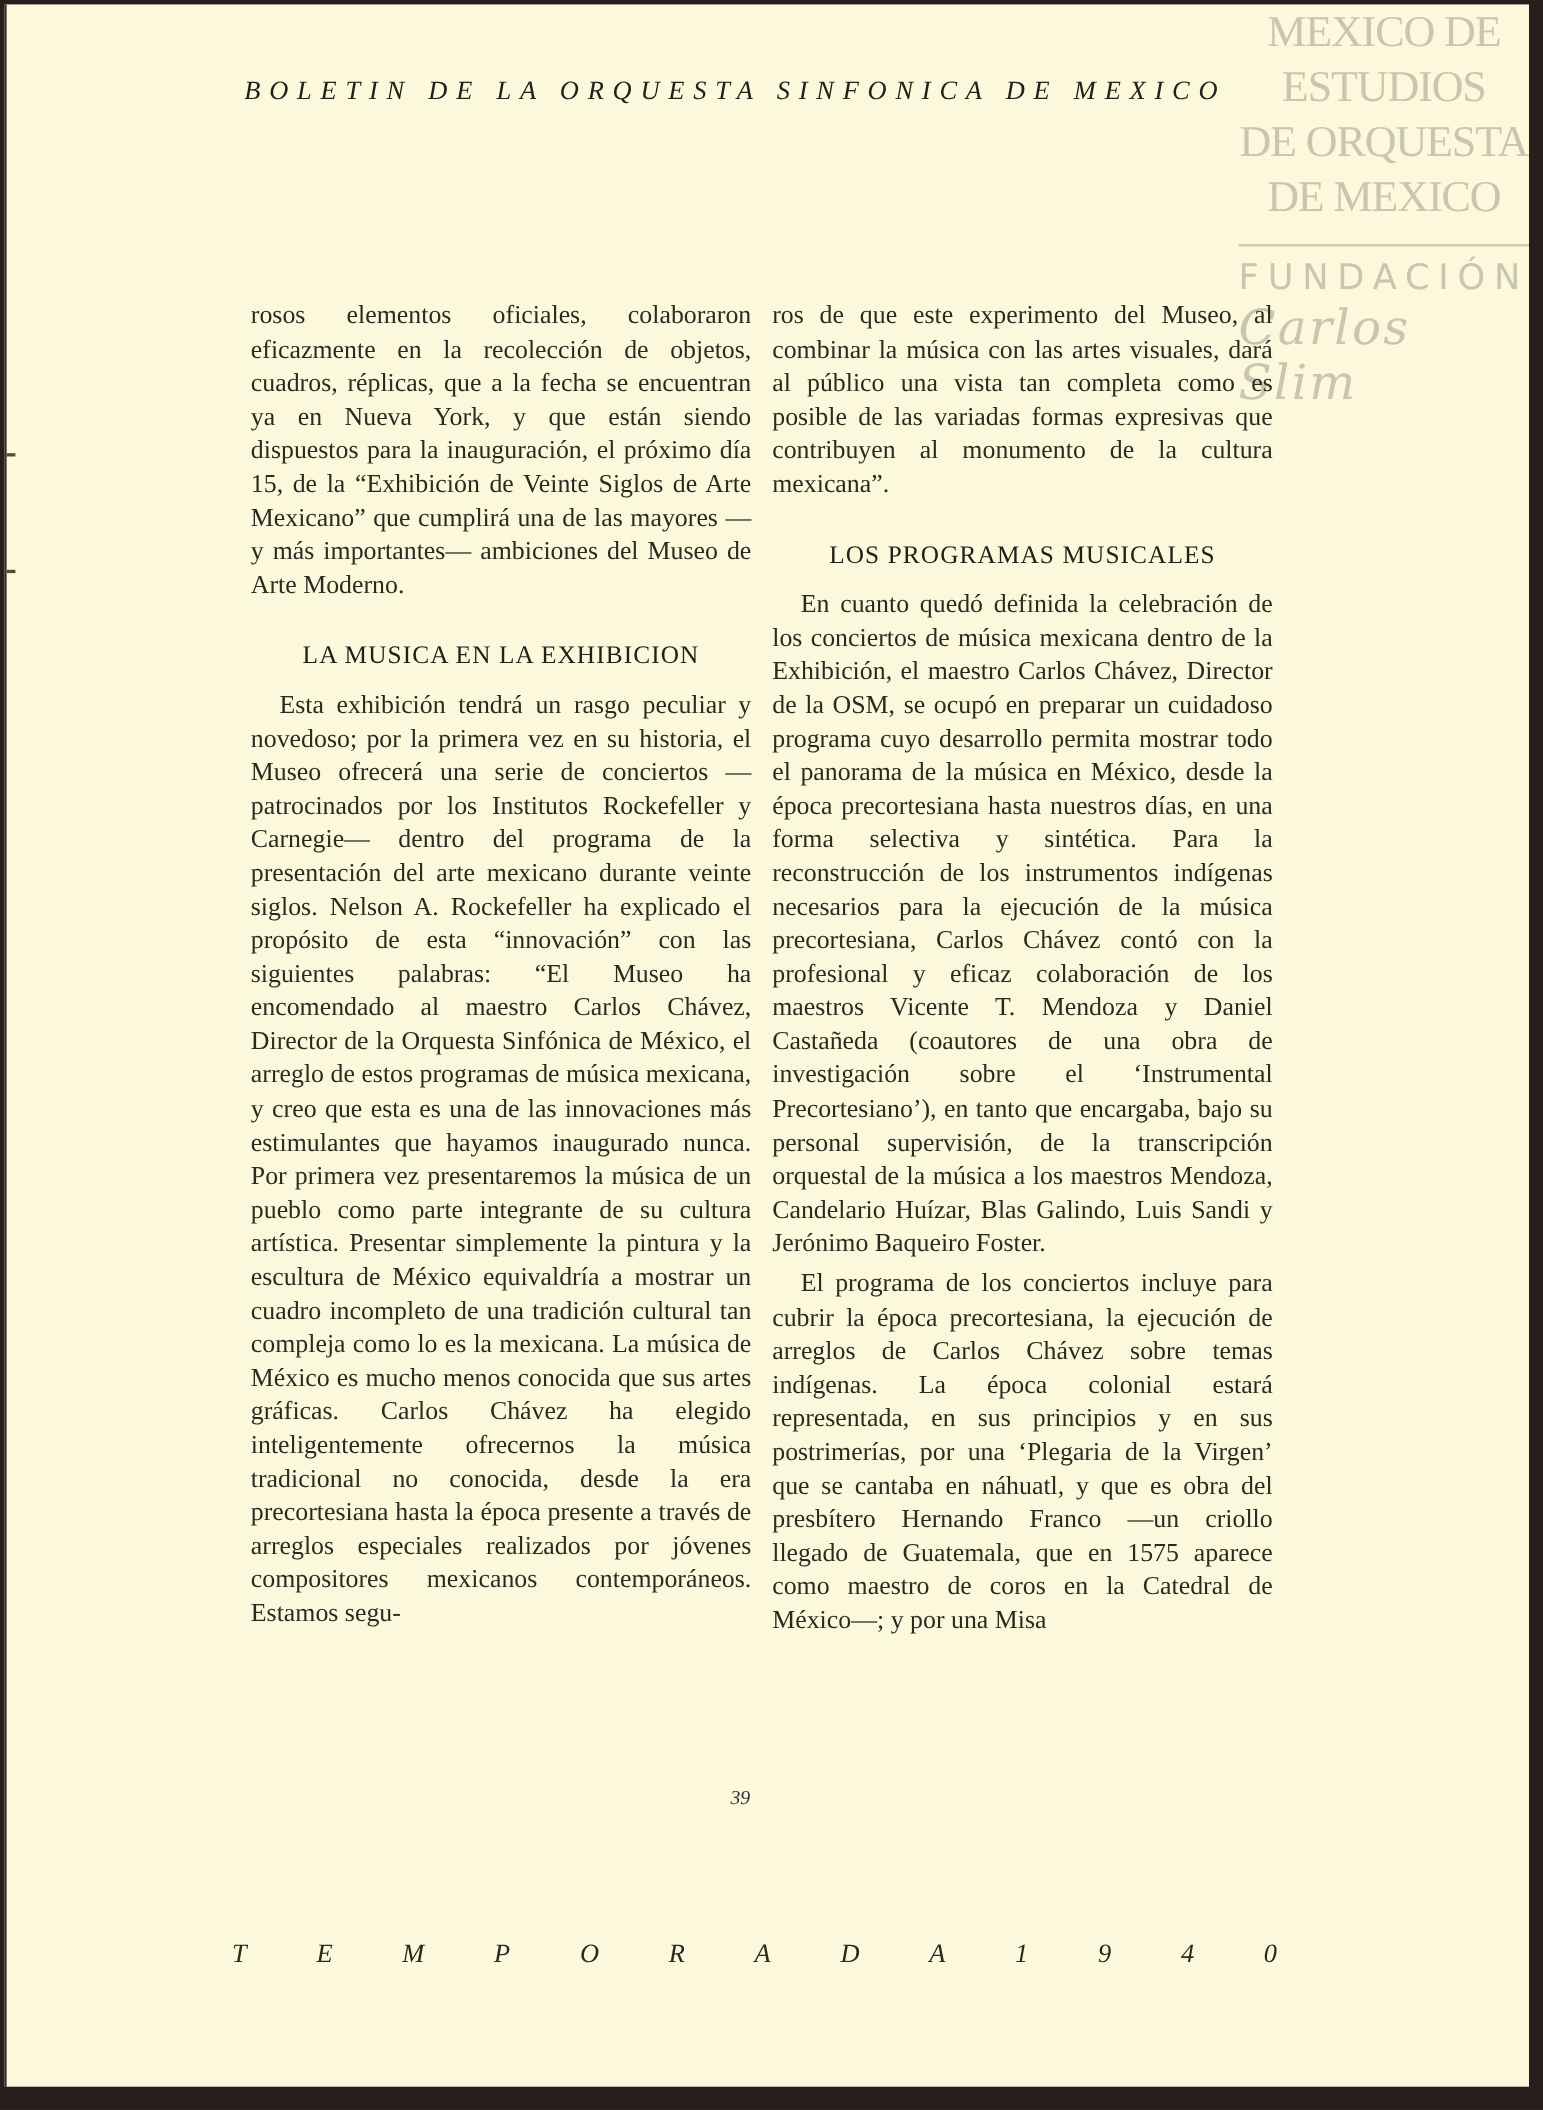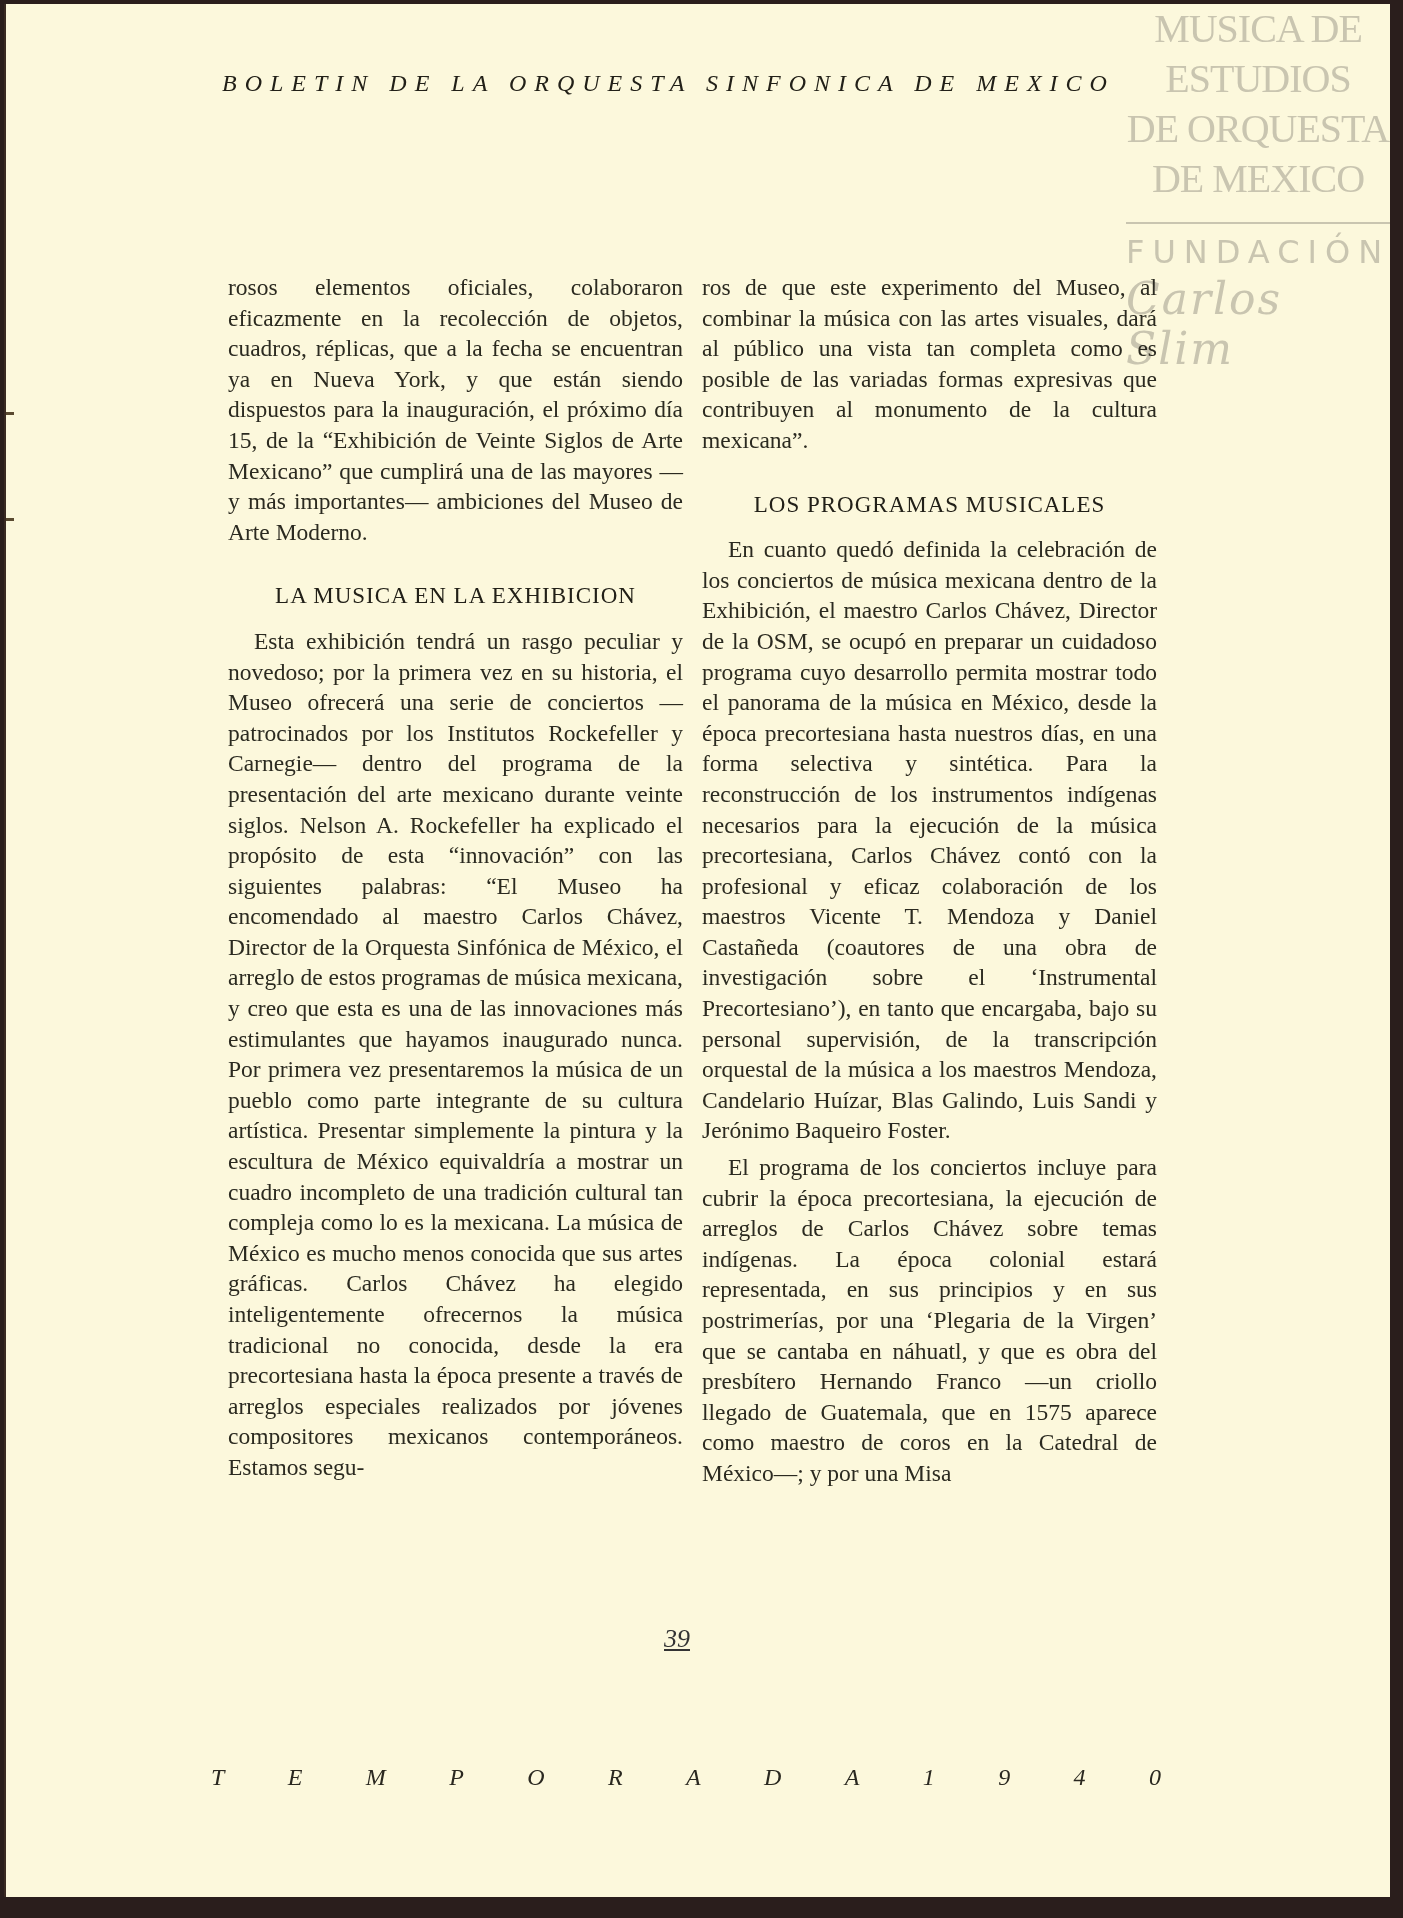--- a/index.html
+++ b/index.html
@@ -93,23 +93,22 @@
       letter-spacing: 1px;
       text-align: center;
       margin: 34px 0 14px 0;
       color: #222018;
     }
     .page-number {
       position: absolute;
       left: 658px;
       top: 1620px;
       font-style: italic;
-      font-size: 26px;
+      font-size: 18px;
       color: #333;
-      text-decoration: underline;
     }
     .footer {
       position: absolute;
       left: 205px;
       top: 1760px;
       width: 950px;
       display: flex;
       justify-content: space-between;
       font-style: italic;
       font-size: 24px;
@@ -119,21 +118,21 @@
 </head>
 <body>
 
 <div class="page">
   <span class="edge-mark" style="top:408px"></span>
   <span class="edge-mark" style="top:514px"></span>
 
   <div class="running-head">BOLETIN DE LA ORQUESTA SINFONICA DE MEXICO</div>
 
   <div class="watermark">
-    <div class="wm-line">MUSICA DE</div>
+    <div class="wm-line">MEXICO DE</div>
     <div class="wm-line">ESTUDIOS</div>
     <div class="wm-line">DE ORQUESTA</div>
     <div class="wm-line">DE MEXICO</div>
     <div class="wm-rule"></div>
     <div class="wm-fund">FUNDACIÓN</div>
     <div class="wm-sig">Carlos Slim</div>
   </div>
 
   <div class="col col-left">
     <p class="para">rosos elementos oficiales, colaboraron eficazmente en la recolección de objetos, cuadros, réplicas, que a la fecha se encuentran ya en Nueva York, y que están siendo dispuestos para la inauguración, el próximo día 15, de la “Exhibición de Veinte Siglos de Arte Mexicano” que cumplirá una de las mayores —y más importantes— ambiciones del Museo de Arte Moderno.</p>

